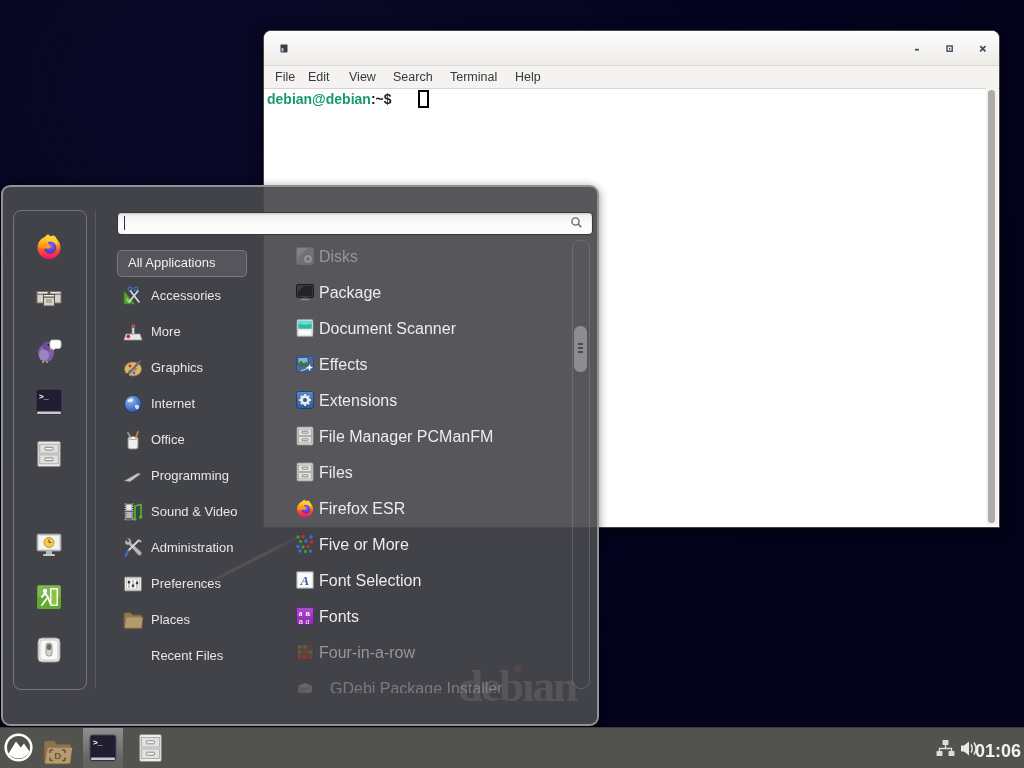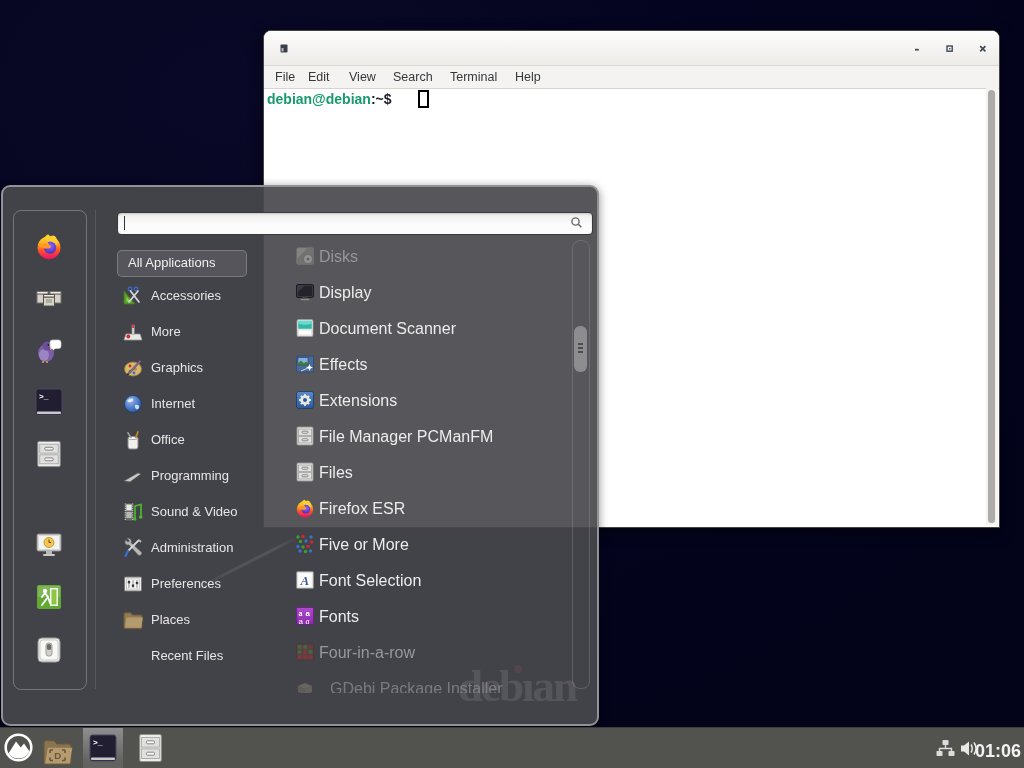--- a/index.html
+++ b/index.html
@@ -104,21 +104,21 @@
       <span>All Applications</span>
     </div>
   <div class="abs" id="appclip">
       <div class="app dim" style="top: 10.5px;">Disks</div>
       <div class="aico" style="top: 8.5px; opacity: 0.55;"><svg width="20" height="20" viewBox="0 0 20 20">
 <rect x="1.5" y="1.5" width="17" height="17" rx="2" fill="#a8a8a6" stroke="#7a7a78" stroke-width="0.8"></rect>
 <path d="M1.5 13 L13 1.5 h3 a2 2 0 0 1 2.5 2.5 V16 a2.5 2.5 0 0 1-2.5 2.5 H4 a2.5 2.5 0 0 1-2.5-2.5z" fill="#8a8a88"></path>
 <circle cx="13" cy="13" r="4.5" fill="#c8c8c6" stroke="#6a6a68" stroke-width="0.7"></circle>
 <circle cx="13" cy="13" r="1.5" fill="#6a6a68"></circle>
         </svg></div>
-      <div class="app" style="top: 46.5px;">Display</div>
+      <div class="app" style="top: 46.5px;">Package</div>
       <div class="aico" style="top: 44.5px;"><svg width="20" height="20" viewBox="0 0 20 20">
 <rect x="1.5" y="2.5" width="17" height="13" rx="1.5" fill="#3a3a40" stroke="#1a1a20" stroke-width="1"></rect>
 <rect x="3" y="4" width="14" height="10" fill="#23232b"></rect>
 <path d="M3 4 l6 0 l-6 6z" fill="#3a3a48"></path>
 <rect x="7" y="15.5" width="6" height="1.5" fill="#5a5a58"></rect>
 <rect x="5.5" y="17" width="9" height="1.3" rx="0.6" fill="#8a8a88"></rect>
         </svg></div>
       <div class="app" style="top: 82.5px;">Document Scanner</div>
       <div class="aico" style="top: 80.5px;"><svg width="20" height="20" viewBox="0 0 20 20">
 <rect x="2" y="1.5" width="16" height="17" rx="1.5" fill="#f2f2f0" stroke="#9a9a98" stroke-width="0.8"></rect>

